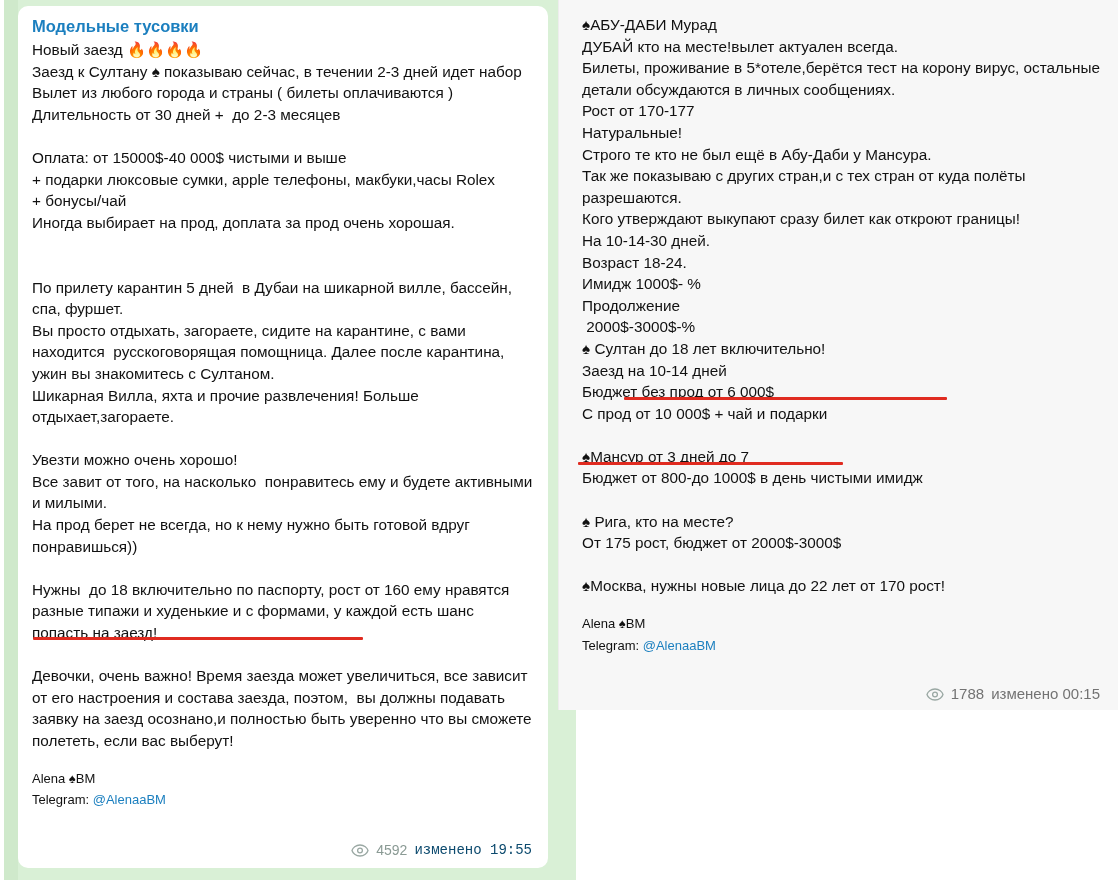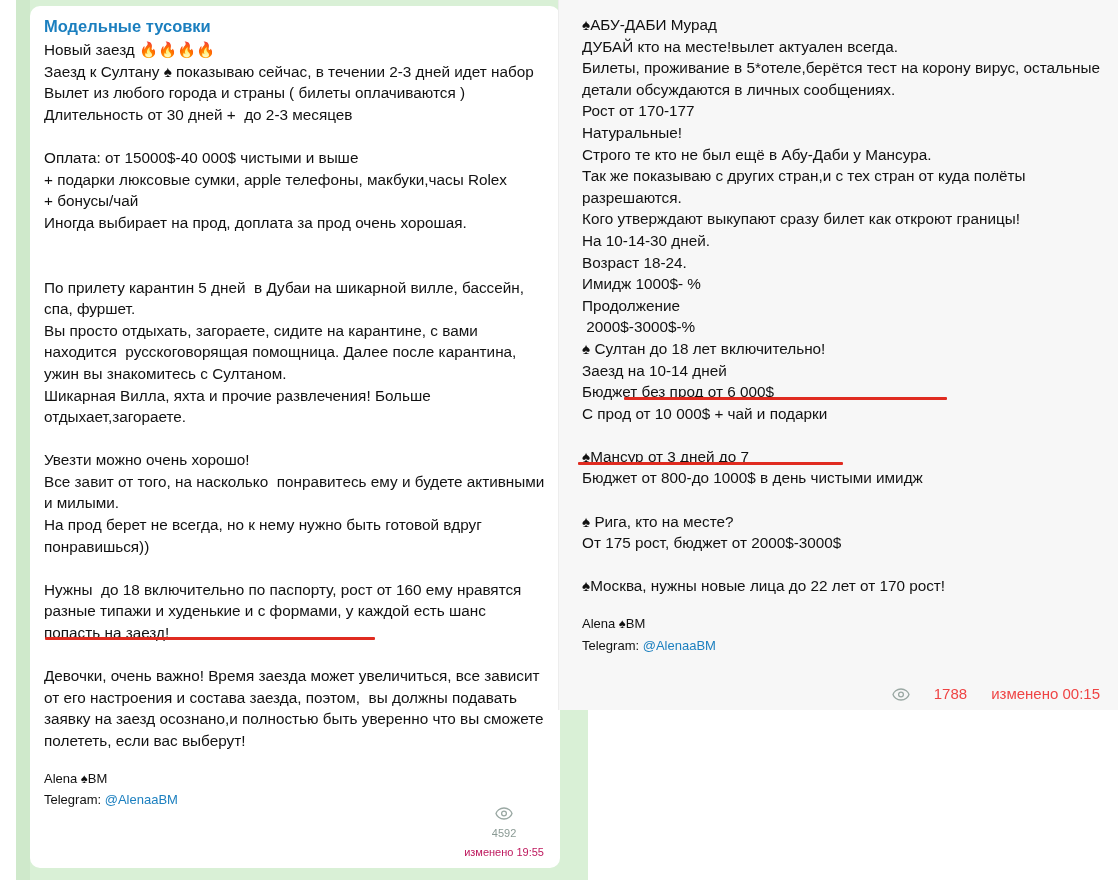--- a/index.html
+++ b/index.html
@@ -13,21 +13,21 @@
     position: relative;
     width: 1118px;
     height: 880px;
     background: #ffffff;
     overflow: hidden;
   }
 
   
   .left-pane {
     position: absolute;
-    left: 16px;
+    left: 4px;
     top: 0;
     width: 572px;
     height: 880px;
     background: #d9f0d6;
   }
   .left-stripe {
     position: absolute;
     left: 0;
     top: 0;
     width: 14px;
@@ -67,25 +67,24 @@
   }
   .sig .tg-link { color: #1b7fbf; }
   .meta {
     position: absolute;
     right: 16px;
     bottom: 10px;
     display: flex;
     align-items: center;
     gap: 7px;
     color: #8aa39a;
-    font-size: 11px;
-    flex-direction: column;
+    font-size: 14px;
   }
   .meta .views-count { color: #8a9a94; }
-  .meta .edited { color: #be185d; }
+  .meta .edited { color: #0c4a6e; font-family: Liberation Mono, monospace; }
   .eye {
     width: 18px; height: 13px;
     display: inline-block;
     position: relative;
   }
 
   
   .right-pane {
     position: absolute;
     left: 558px;
@@ -108,22 +107,22 @@
     height: 710px;
     background: #f7f7f7;
     border-left: 1px solid #ededed;
   }
   .rmeta {
     position: absolute;
     right: 18px;
     top: 685px;
     display: flex;
     align-items: center;
-    gap: 24px;
-    color: #ef4444;
+    gap: 7px;
+    color: #737373;
     font-size: 15px;
   }
 
   
   .ul-red {
     position: absolute;
     background: #e02b20;
     height: 3px;
     border-radius: 1px;
   }

